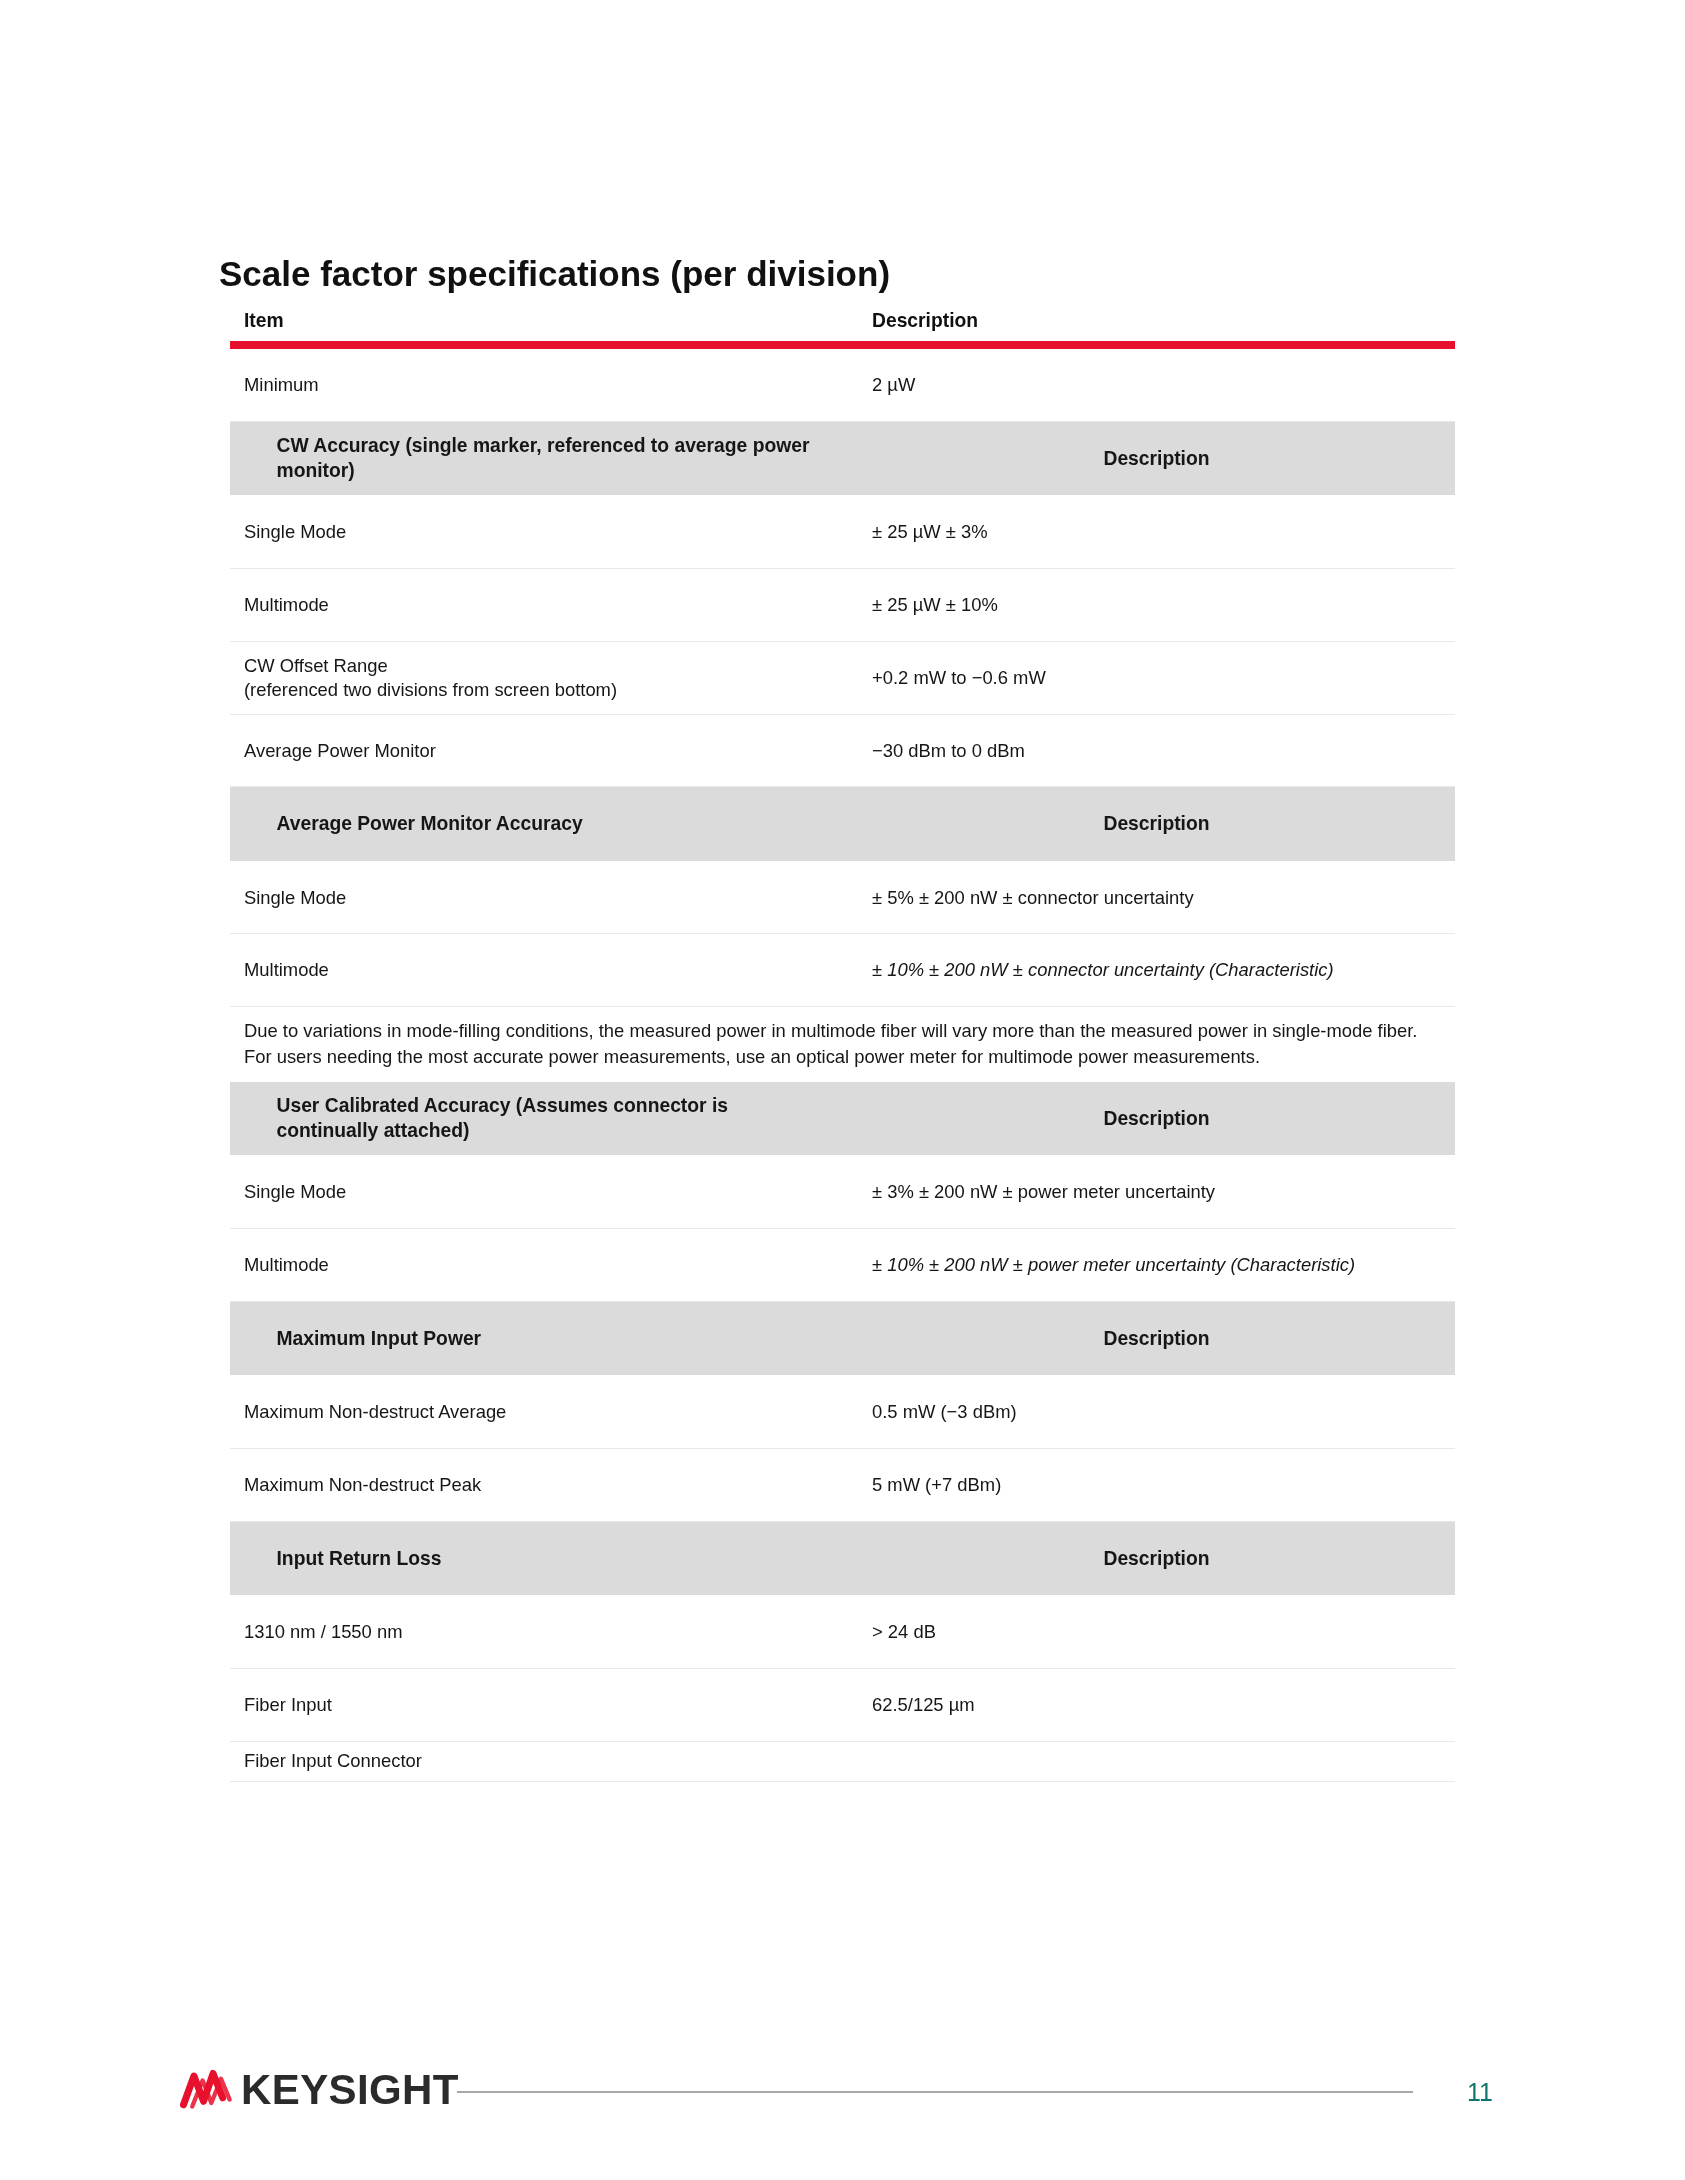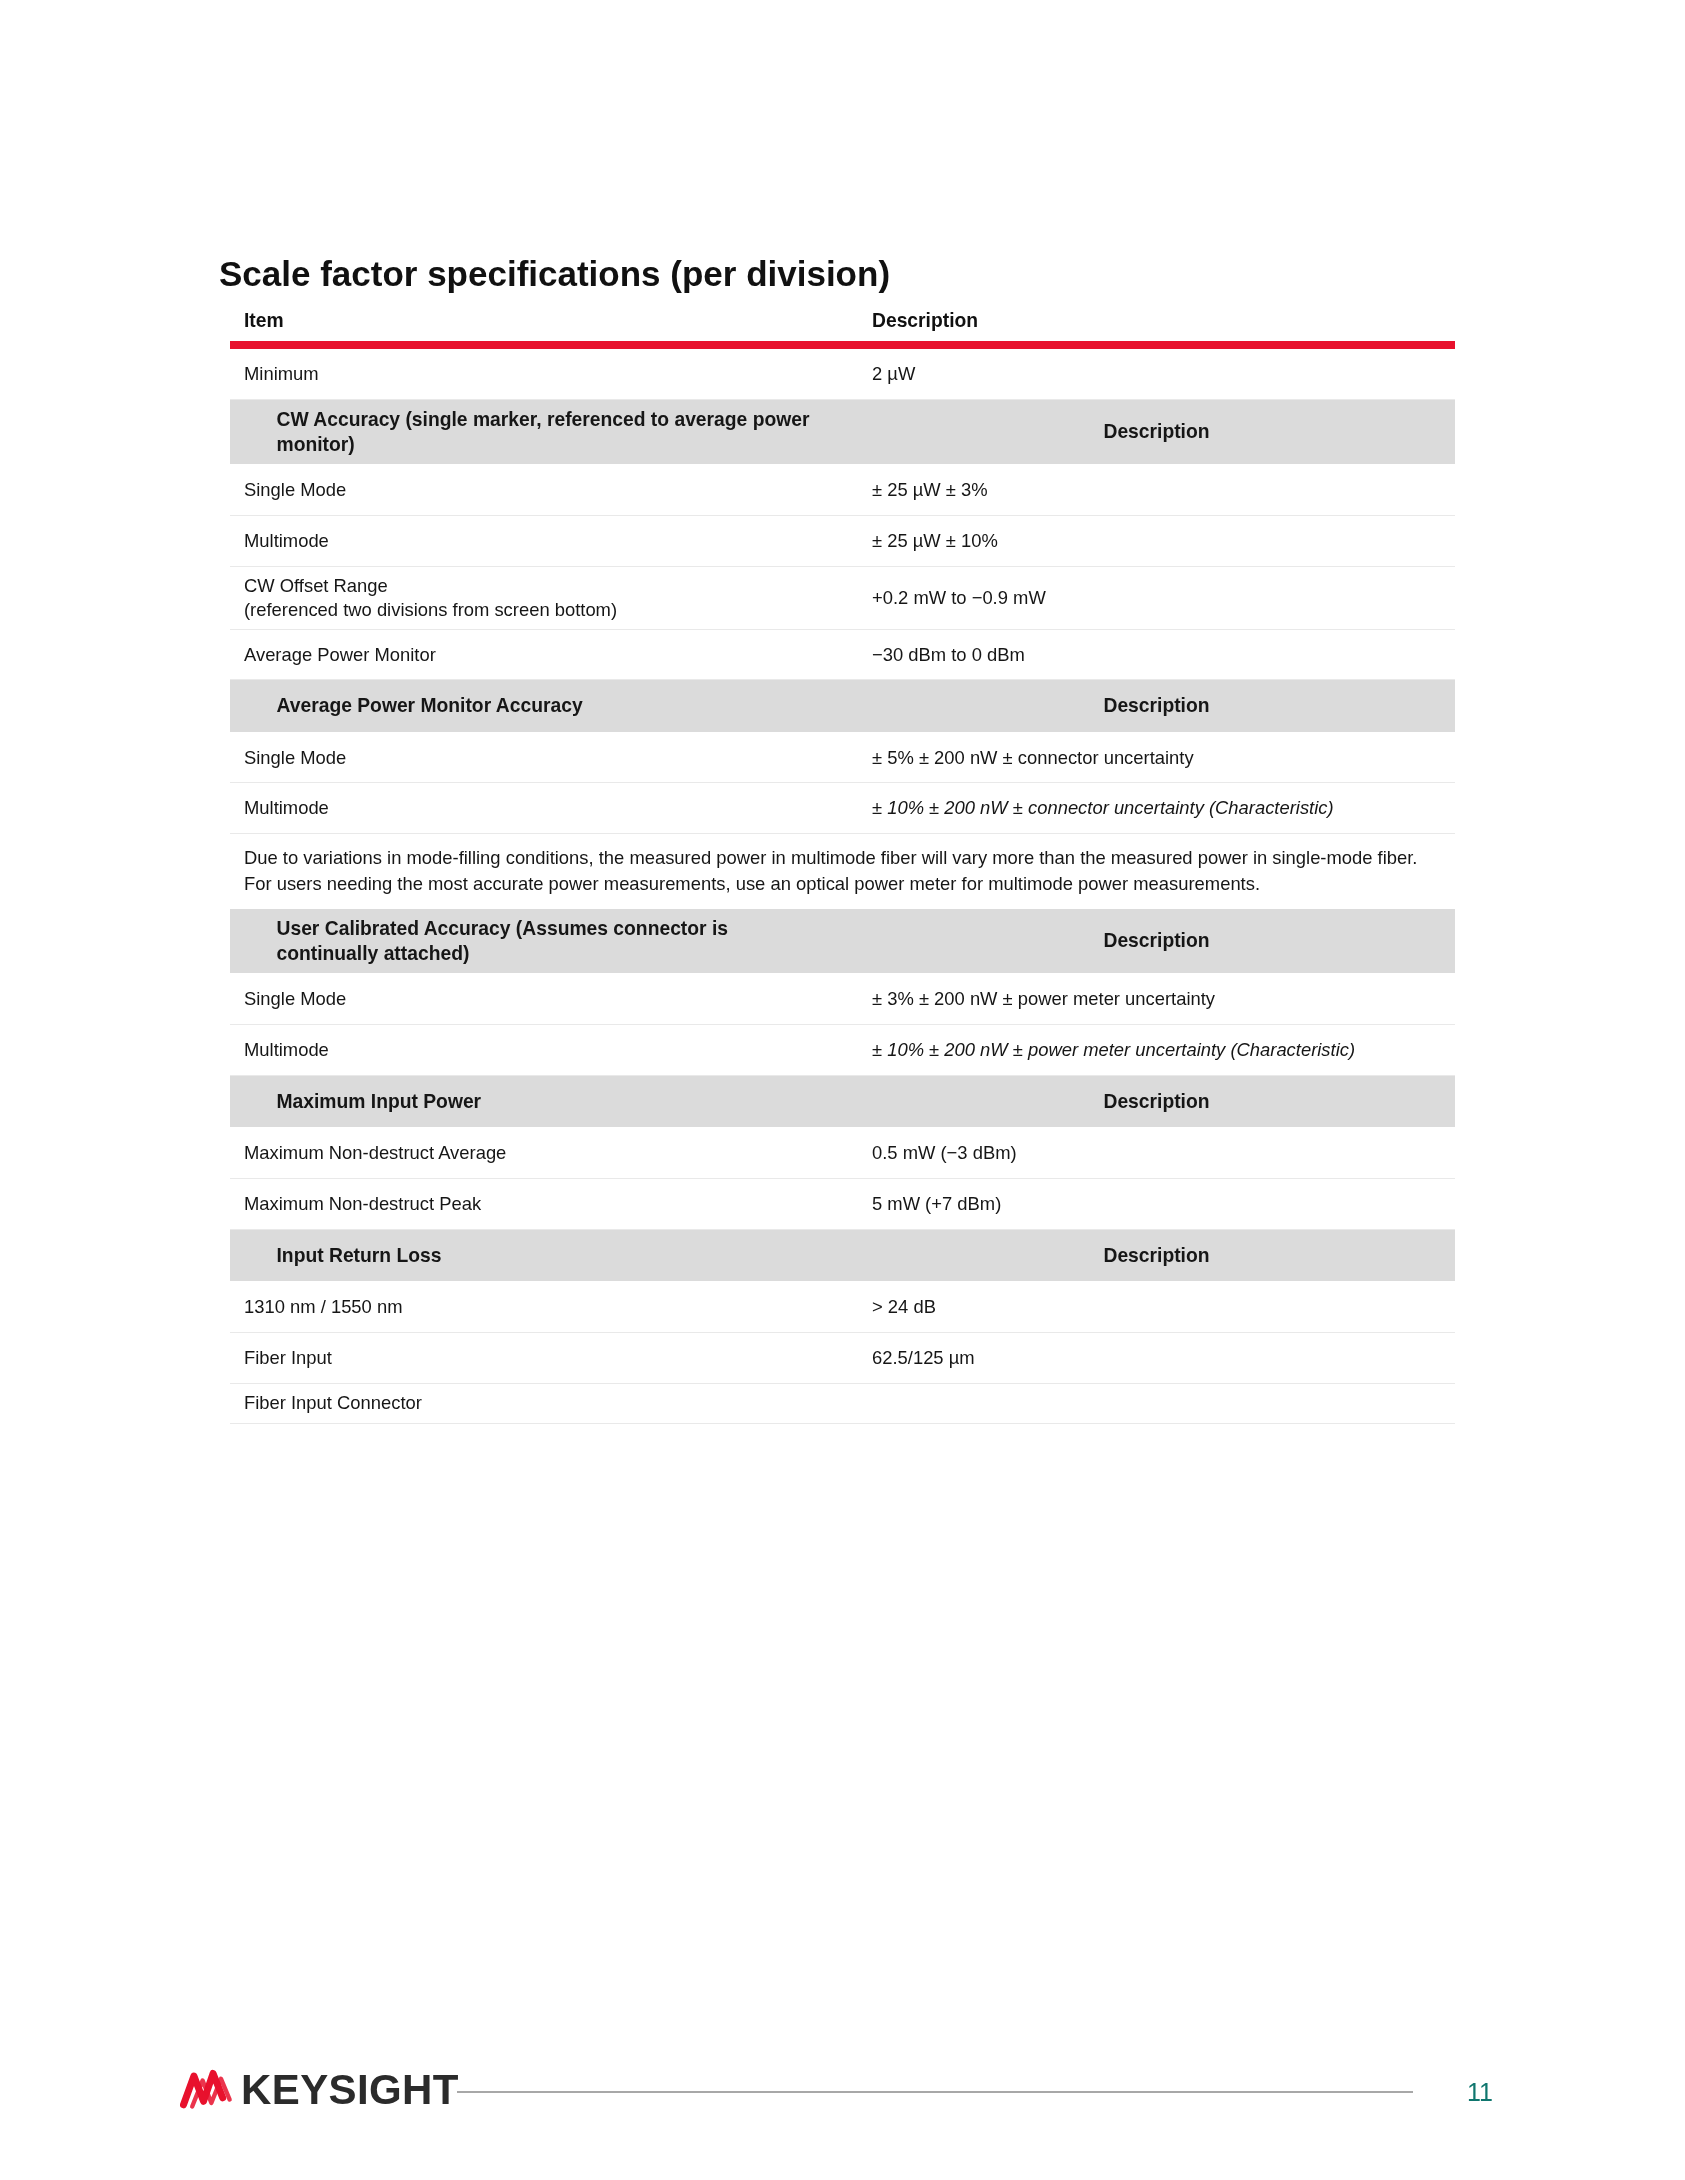--- a/index.html
+++ b/index.html
@@ -31,21 +31,21 @@
   .thead .hc1{width:628px;padding:0 14px;box-sizing:border-box;}
   .thead .hc2{flex:1;padding:0 14px;box-sizing:border-box;}
   .redbar{height:8px;background:var(--accent);}
 
   .row{
     display:flex;align-items:center;min-height:39px;
     font-size:18.4px;line-height:1.3;
     border-bottom:1.8px solid var(--row-line);
   }
   .row .c1{width:628px;padding:7px 14px;box-sizing:border-box;}
-  .row .c2{flex:1;padding:13px 14px;box-sizing:border-box;}
+  .row .c2{flex:1;padding:24px 14px;box-sizing:border-box;}
   .row.section{
     background:var(--section-bg);
     font-weight:bold;font-size:19.3px;
     border-bottom:1.8px solid #ffffff;
     min-height:40px;
   }
   .row.section .c1{text-align:left;}
   .row.section .c1 .section-text{display:block;max-width:535px;margin:0 auto;}
   .row.section .c2{text-align:center;}
   .row.note-row{
@@ -100,21 +100,21 @@
         <div class="row">
           <div class="c1">Single Mode</div>
           <div class="c2">± 25 µW ± 3%</div>
         </div>
         <div class="row">
           <div class="c1">Multimode</div>
           <div class="c2">± 25 µW ± 10%</div>
         </div>
         <div class="row">
           <div class="c1">CW Offset Range<div>(referenced two divisions from screen bottom)</div></div>
-          <div class="c2">+0.2 mW to −0.9 mW</div>
+          <div class="c2">+0.2 mW to −0.6 mW</div>
         </div>
         <div class="row">
           <div class="c1">Average Power Monitor</div>
           <div class="c2">−30 dBm to 0 dBm</div>
         </div>
         <div class="row section">
           <div class="c1">
             <span class="section-text">Average Power Monitor Accuracy</span>
           </div>
           <div class="c2">Description</div>

